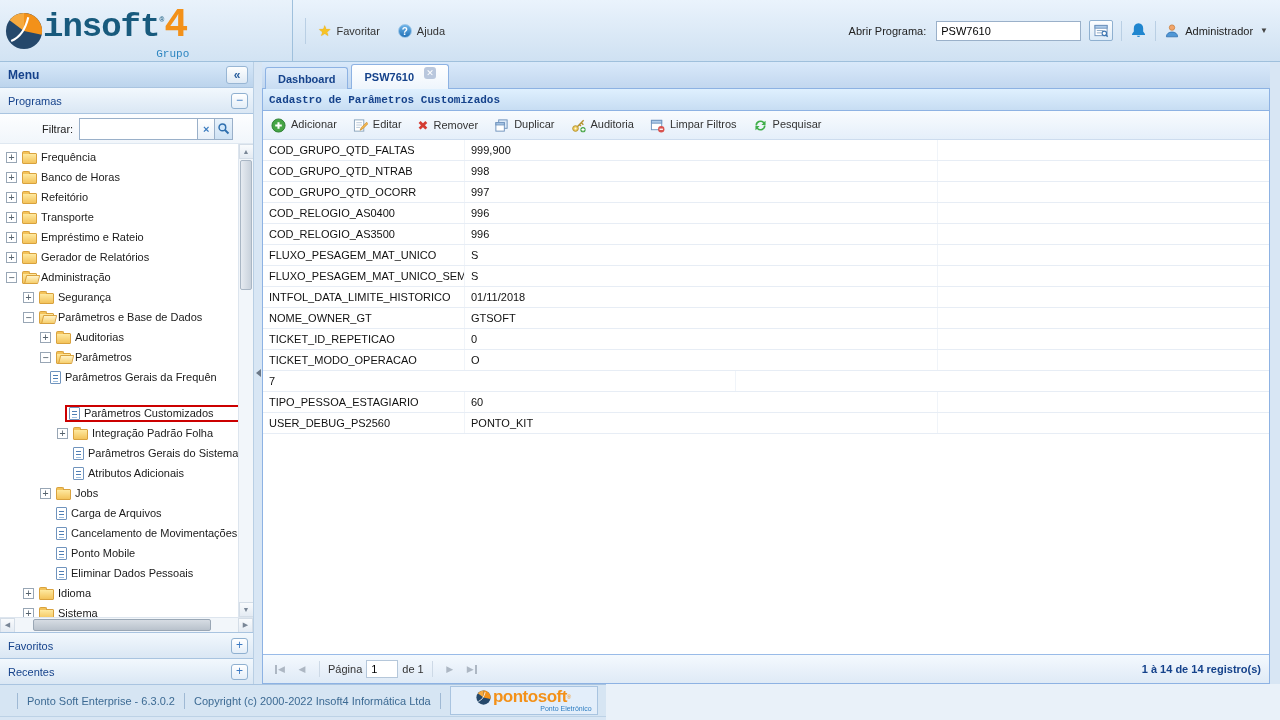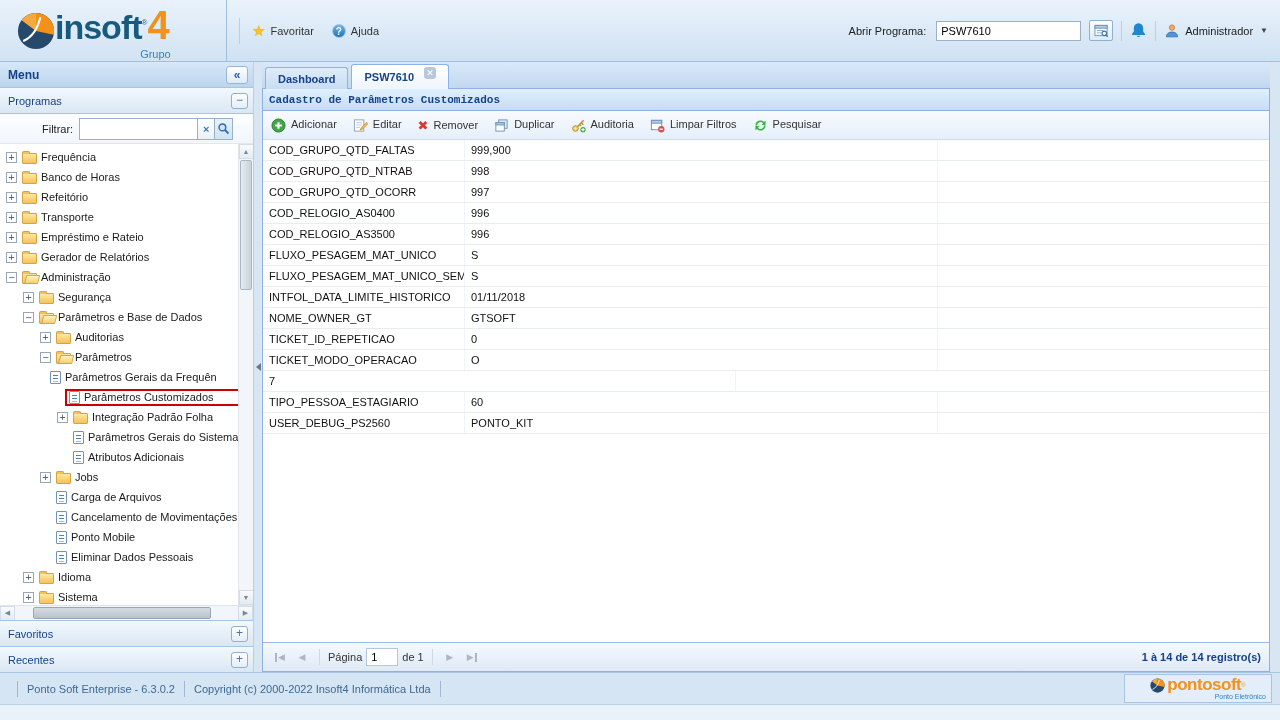--- a/index.html
+++ b/index.html
@@ -6,22 +6,22 @@
   html,body { width:1280px; height:720px; }
   body {
     font-family: "Liberation Sans", "DejaVu Sans", sans-serif;
     font-size: 11px; color:#222; background:#d8e6f4; overflow:hidden;
   }
   .app { width:1280px; height:720px; display:flex; flex-direction:column; background:#d8e6f4; }
 
   
   .topbar { height:62px; display:flex; flex:none;
     background:linear-gradient(#eaf3fc,#cfe1f2); border-bottom:1px solid #9fc0dc; }
-  .logo-box { width:227px; flex:none; display:flex; align-items:center; padding-left:17px;
-    border-right:1px solid #9fc0dc; background:linear-gradient(#e9f2fb,#d2e3f3); position:relative; }
+  .logo-box { width:293px; flex:none; display:flex; align-items:center; padding-left:5px;
+    border-right:1px solid #9fc0dc; background:linear-gradient(#e9f2fb,#d2e3f3); position:relative;font-family:Liberation Mono, monospace; }
   .logo-text { position:relative; display:flex; align-items:baseline; padding-bottom:10px; }
   .lt-main { font-size:34px; font-weight:bold; color:#185a7d; letter-spacing:-1px; }
   .lt-reg { font-size:8px; color:#185a7d; vertical-align:top; position:relative; top:-14px; }
   .lt-num { font-size:40px; font-weight:bold; color:#f39119; letter-spacing:-1px; }
   .lt-sub { position:absolute; right:-2px; bottom:-2px; font-size:11px; color:#2e86c1; }
   .topbar-main { flex:1; display:flex; align-items:center; justify-content:space-between; padding:0 12px; }
   .tb-left { display:flex; align-items:center; gap:18px; border-left:1px solid #b9cfe4; padding-left:12px; height:26px; }
   .tb-item { display:flex; align-items:center; gap:5px; color:#333; cursor:default; }
   .star-glyph { color:#f7c325; font-size:15px; text-shadow:0 0 1px #d99b16; }
   .help-glyph { width:14px; height:14px; border-radius:50%; background:linear-gradient(#6db3e8,#2272b8);
@@ -144,21 +144,21 @@
     border-top:1px solid #99bbe8; background:linear-gradient(#f4f9fe,#dfeaf6); color:#333; }
   .pg-btn { width:18px; height:18px; display:flex; align-items:center; justify-content:center;
     color:#adb7c3; font-size:9px; gap:1px; }
   .pg-bar { width:2px; height:9px; background:#adb7c3; }
   .pg-sep { width:1px; height:16px; background:#cdd9e6; margin:0 4px; }
   .page-input { width:32px; height:18px; border:1px solid #b5c7da; font-size:11px; padding:0 4px;
     font-family:"Liberation Sans", sans-serif; }
   .records { margin-left:auto; font-weight:bold; color:#15428b; }
 
   
-  .footer { height:48px; flex:none; display:flex; flex-direction:column; }
+  .footer { height:36px; flex:none; display:flex; flex-direction:row; }
   .footer-bar { height:33px; display:flex; align-items:center; background:#d6e5f3;
     border-top:1px solid #a9c4e0; border-bottom:1px solid #bdd2e6; padding:0 8px; color:#3c6a93; }
   .fsep { width:1px; height:16px; background:#9fb9d4; margin:0 9px; }
   .footer-gap { flex:1; background:#e9f1f9; }
   .ps-logo-box { margin-left:auto; width:148px; height:29px; background:#e3eefa; border:1px solid #a9c4e0;
     display:flex; align-items:center; justify-content:center; position:relative; padding-bottom:7px; }
   .ps-text { font-size:17px; font-weight:bold; letter-spacing:-0.5px; color:#f39119; }
   .ps-reg { font-size:6px; color:#f39119; vertical-align:top; }
   .ps-sub { position:absolute; right:5px; bottom:2px; font-size:7px; color:#2f7ec2; }
 </style>
@@ -327,21 +327,21 @@
                   <span class="tlabel">Parâmetros</span>
                 </span>
               </div>
               <div class="tree-row" style="padding-left: 34px;">
                 <span class="expander blank"></span>
                 <span class="node">
                   <span class="ticon doc"></span>
                   <span class="tlabel">Parâmetros Gerais da Frequên</span>
                 </span>
               </div>
-              <div class="tree-row" style="padding-left: 57px;">
+              <div class="tree-row" style="padding-left: 57px; margin-top: 16px;">
                 <span class="expander blank"></span>
                 <span class="node selected">
                   <span class="ticon doc"></span>
                   <span class="tlabel">Parâmetros Customizados</span>
                 </span>
               </div>
               <div class="tree-row" style="padding-left: 57px;">
                 <span class="expander">+</span>
                 <span class="node">
                   <span class="ticon folder"></span>

